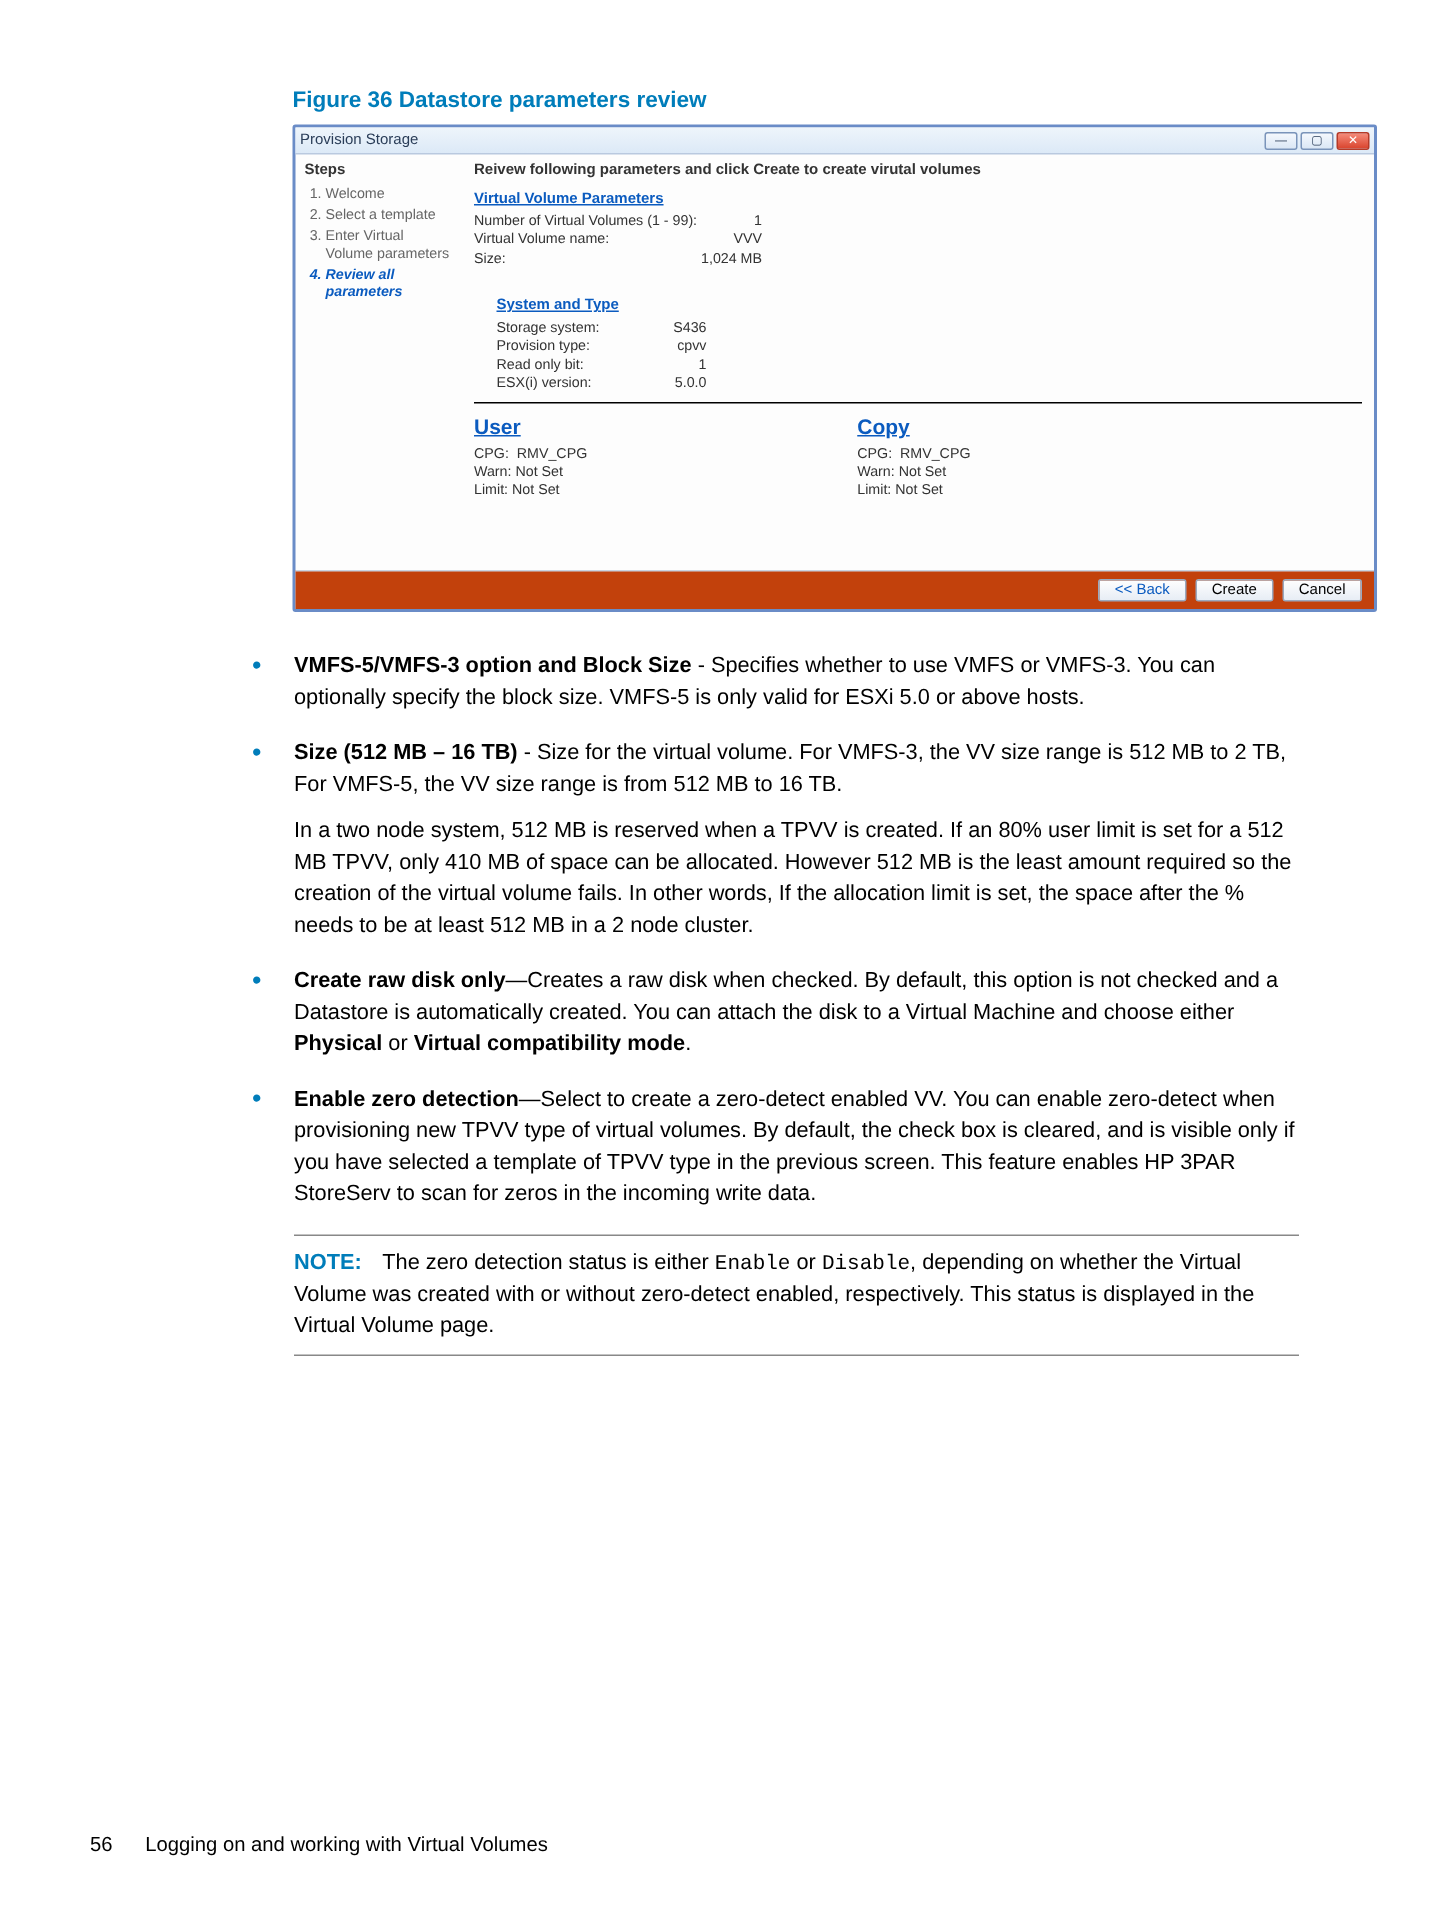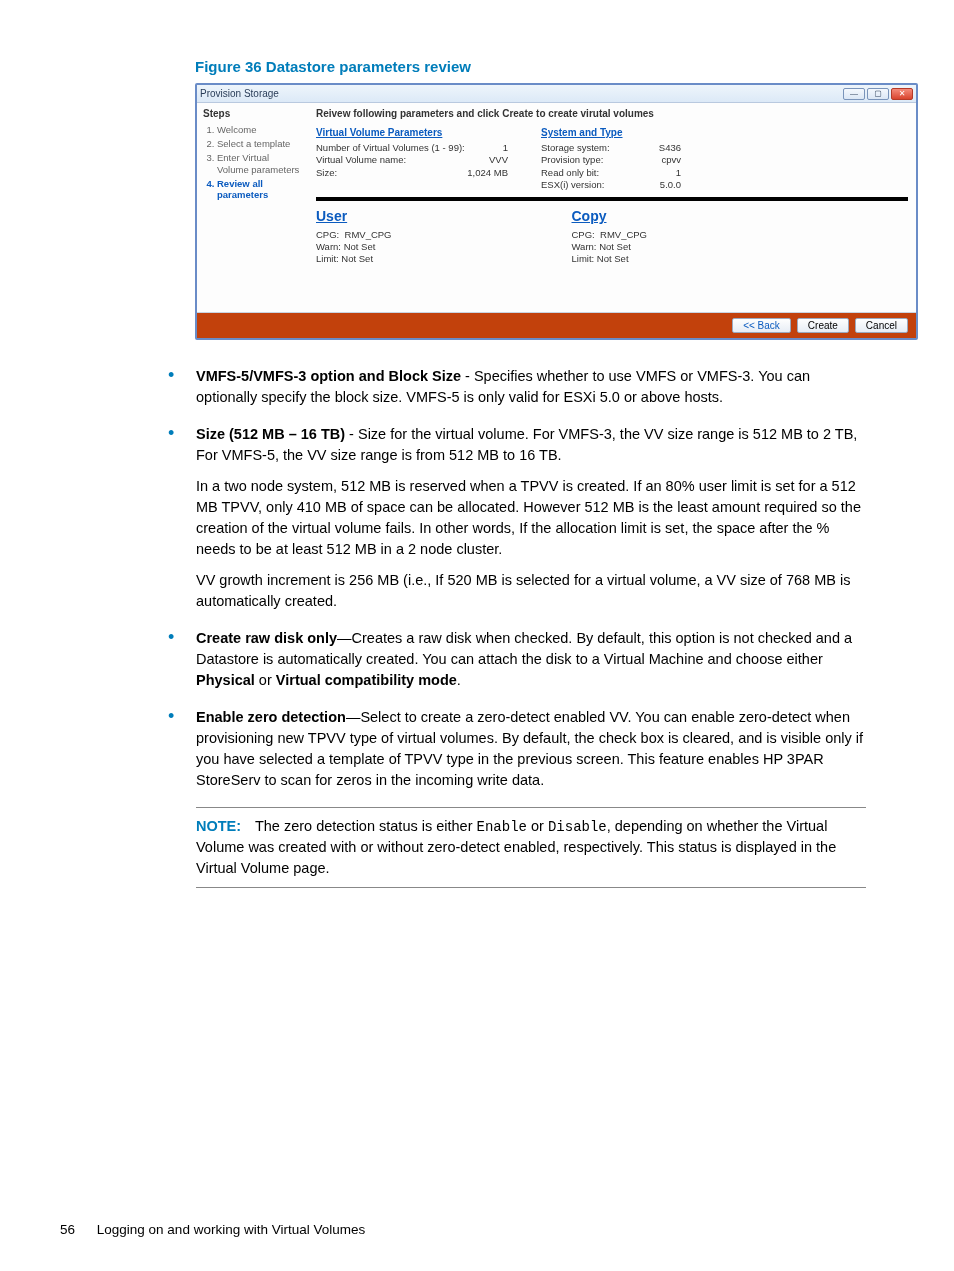--- a/index.html
+++ b/index.html
@@ -51,25 +51,25 @@
   .btn-close{background:linear-gradient(#f58b7a,#d9442e); border-color:#b53a28; color:#fff;}
   .wbody { display:flex; }
   .steps-col {
     width: 111px;
     padding: 4px 6px 6px 6px;
     border-right: 0px;
   }
   .steps-hdr { font-weight: bold; margin-bottom:4px; font-size:10px;}
   .steps-col ol { list-style: decimal; padding-left: 14px; }
   .steps-col li { margin-bottom: 2px; color:#666; font-size:9.5px; line-height:1.25;}
-  .steps-col li.active, .steps-col li.active a { color:#0b5bbf; font-weight:bold;}
+  .steps-col li.active, .steps-col li.active a { color:#0b5bbf; font-weight:bold;font-style:italic;}
   .steps-col a { color:#0b5bbf; text-decoration:none;}
   .main-col { flex:1; padding: 4px 8px 6px 8px; }
   .instr { font-weight:bold; font-size:10px; margin-bottom:6px;}
-  .review-grid { display:flex; gap:18px; border-bottom:4px solid #000000; padding-bottom:6px;}
+  .review-grid { display:flex; gap:18px; border-bottom:1px solid #000000; padding-bottom:6px;flex-direction:column;}
   .rv-section { font-size:9.5px; }
   .rv-section h4 { font-size:10px; font-weight:bold; text-decoration:underline; color:#0b5bbf; margin-bottom:3px;}
   .rv-left{ width:192px;}
   .rv-mid{ width:180px;}
   .rv-right{ width:140px;margin-left:15px;}
   .kv { display:flex; justify-content:space-between; gap:6px; white-space:nowrap;}
   .kv span:first-child{color:#333;}
   .user-row{ display:flex; gap:180px; margin-top:6px;}
   .user-sec h4{font-size:14px; font-weight:bold; text-decoration:underline; color:#0b5bbf; margin-bottom:3px;}
   .user-sec div{font-size:9.5px;}
@@ -220,21 +220,20 @@
     </div>
   </div>
 
   <ul class="bullets">
     <li>
       <strong>VMFS-5/VMFS-3 option and Block Size</strong><span> - Specifies whether to use VMFS or VMFS-3. You can optionally specify the block size. VMFS-5 is only valid for ESXi 5.0 or above hosts.</span>
     </li>
     <li>
       <strong>Size (512 MB – 16 TB)</strong><span> - Size for the virtual volume. For VMFS-3, the VV size range is 512 MB to 2 TB, For VMFS-5, the VV size range is from 512 MB to 16 TB.</span>
       <p>In a two node system, 512 MB is reserved when a TPVV is created. If an 80% user limit is set for a 512 MB TPVV, only 410 MB of space can be allocated. However 512 MB is the least amount required so the creation of the virtual volume fails. In other words, If the allocation limit is set, the space after the % needs to be at least 512 MB in a 2 node cluster.</p>
-      <p>VV growth increment is 256 MB (i.e., If 520 MB is selected for a virtual volume, a VV size of 768 MB is automatically created.</p>
     </li>
     <li>
       <strong>Create raw disk only</strong><span>—Creates a raw disk when checked. By default, this option is not checked and a Datastore is automatically created. You can attach the disk to a Virtual Machine and choose either </span><strong>Physical</strong><span> or </span><strong>Virtual compatibility mode</strong><span>.</span>
     </li>
     <li>
       <strong>Enable zero detection</strong><span>—Select to create a zero-detect enabled VV. You can enable zero-detect when provisioning new TPVV type of virtual volumes. By default, the check box is cleared, and is visible only if you have selected a template of TPVV type in the previous screen. This feature enables HP 3PAR StoreServ to scan for zeros in the incoming write data.</span>
     </li>
   </ul>
 
   <div class="note-block">

